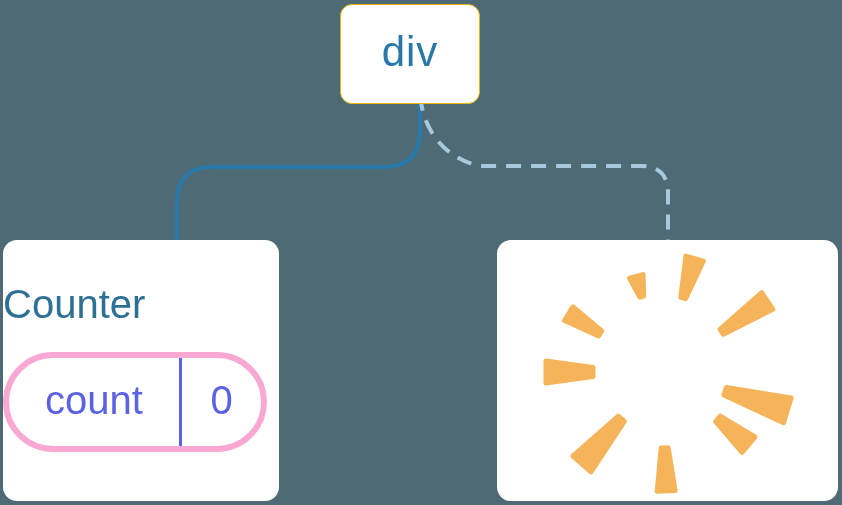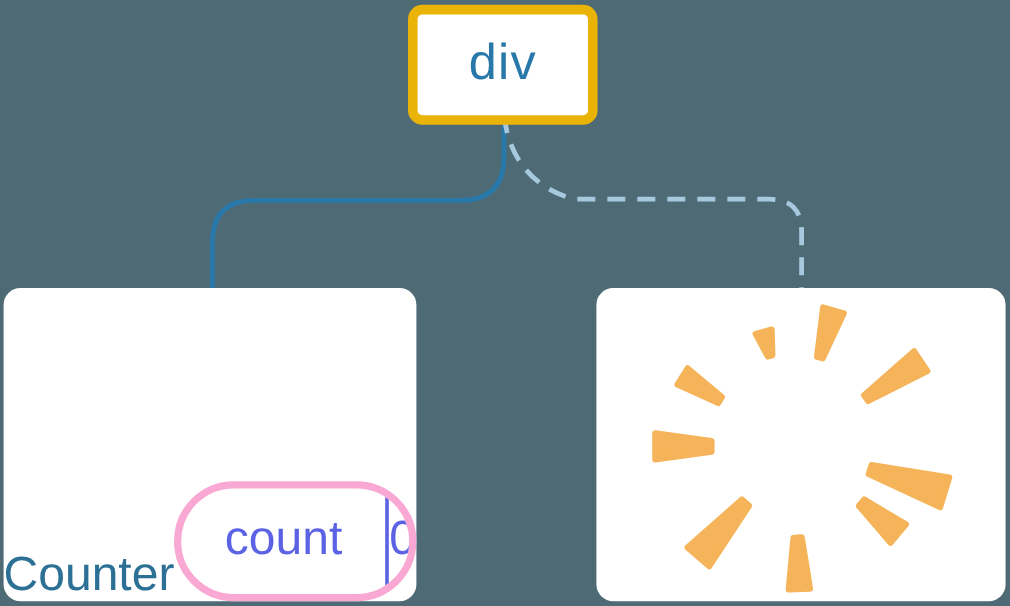--- a/index.html
+++ b/index.html
@@ -32,42 +32,42 @@
   }
 
   .node {
     position: absolute;
     background: #ffffff;
     box-sizing: border-box;
   }
 
   .node-root {
     left: 340px; top: 4px;
-    width: 158px; height: 100px;
-    border: 8px solid #eab308;
+    width: 140px; height: 100px;
+    border: 1px solid #eab308;
     border-radius: 12px;
     display: flex;
     align-items: center;
     justify-content: center;
   }
   .node-root .root-label {
     color: #2878aa;
     font-size: 42px;
     letter-spacing: 1px;
     line-height: 1;
     padding-bottom: 4px;
   }
 
   .node-counter {
     left: 3px; top: 240px;
-    width: 344px; height: 261px;
+    width: 276px; height: 261px;
     border-radius: 14px;
     display: flex;
-    flex-direction: row;
-    align-items: flex-end;
+    flex-direction: column;
+    align-items: flex-start;
   }
   .counter-title {
     margin-top: 42px;
     font-size: 40px;
     line-height: 1.1;
     color: #2c7095;
   }
   .state-pill {
     margin-top: 26px;
     width: 264px; height: 100px;

